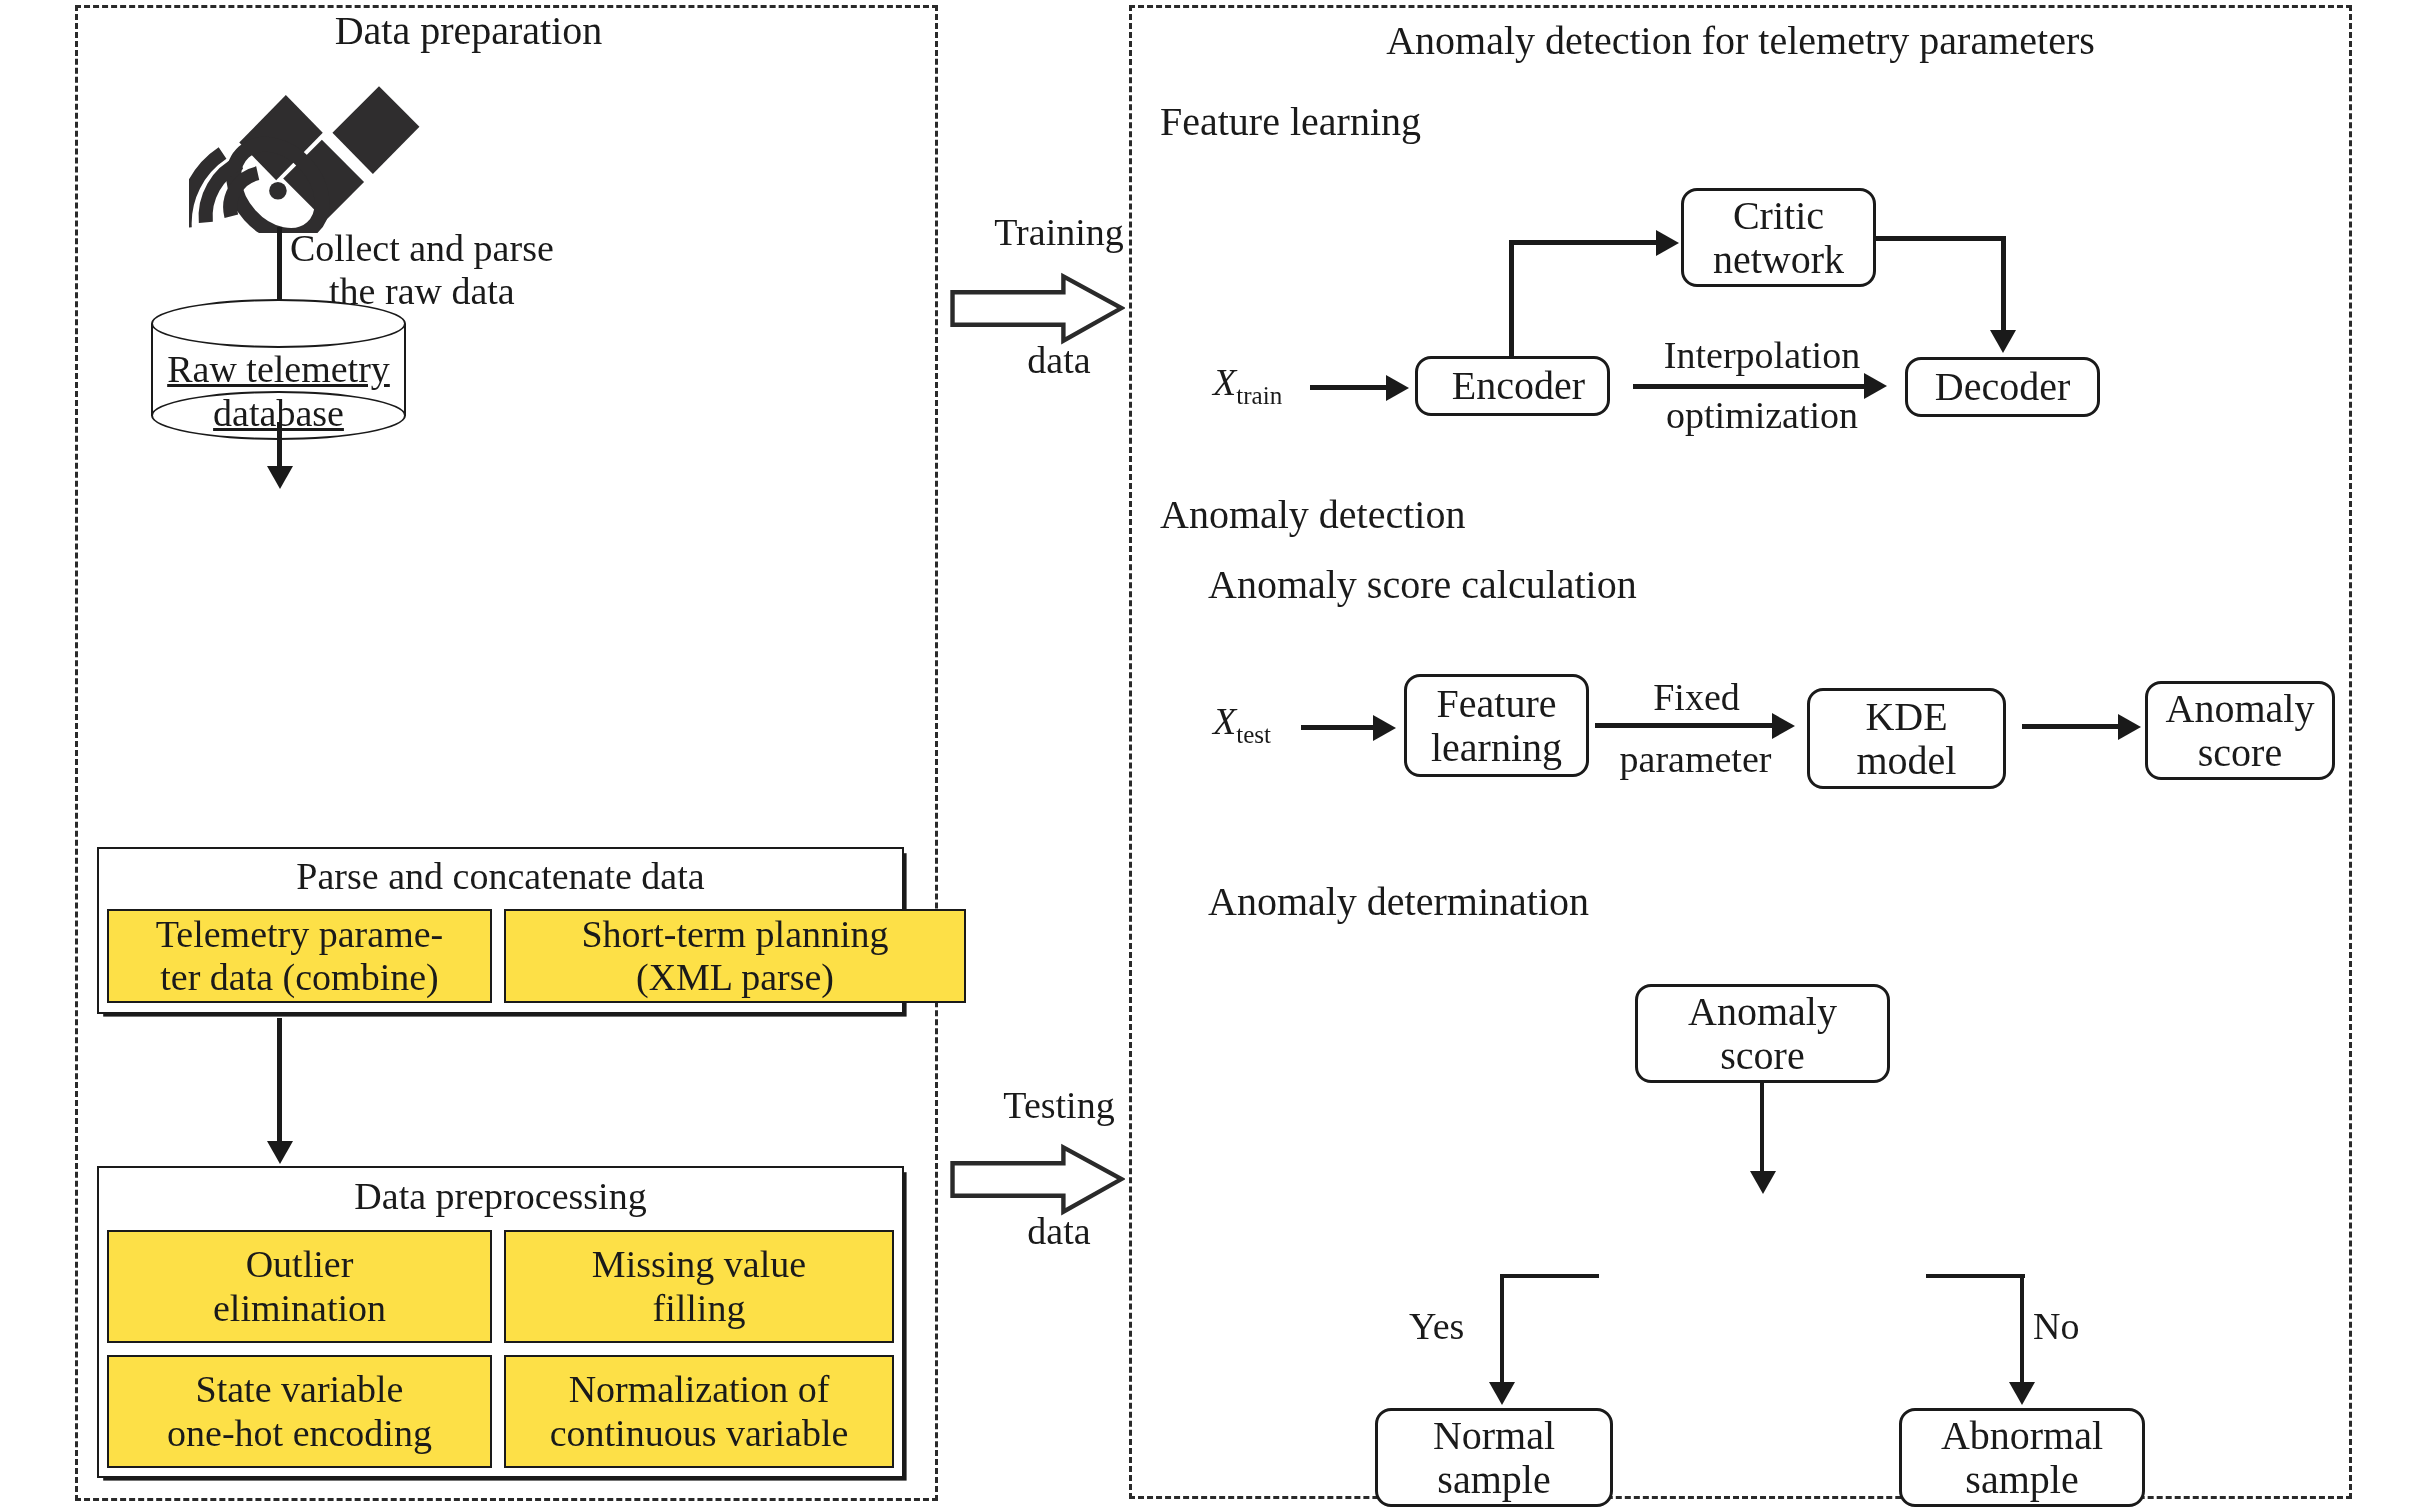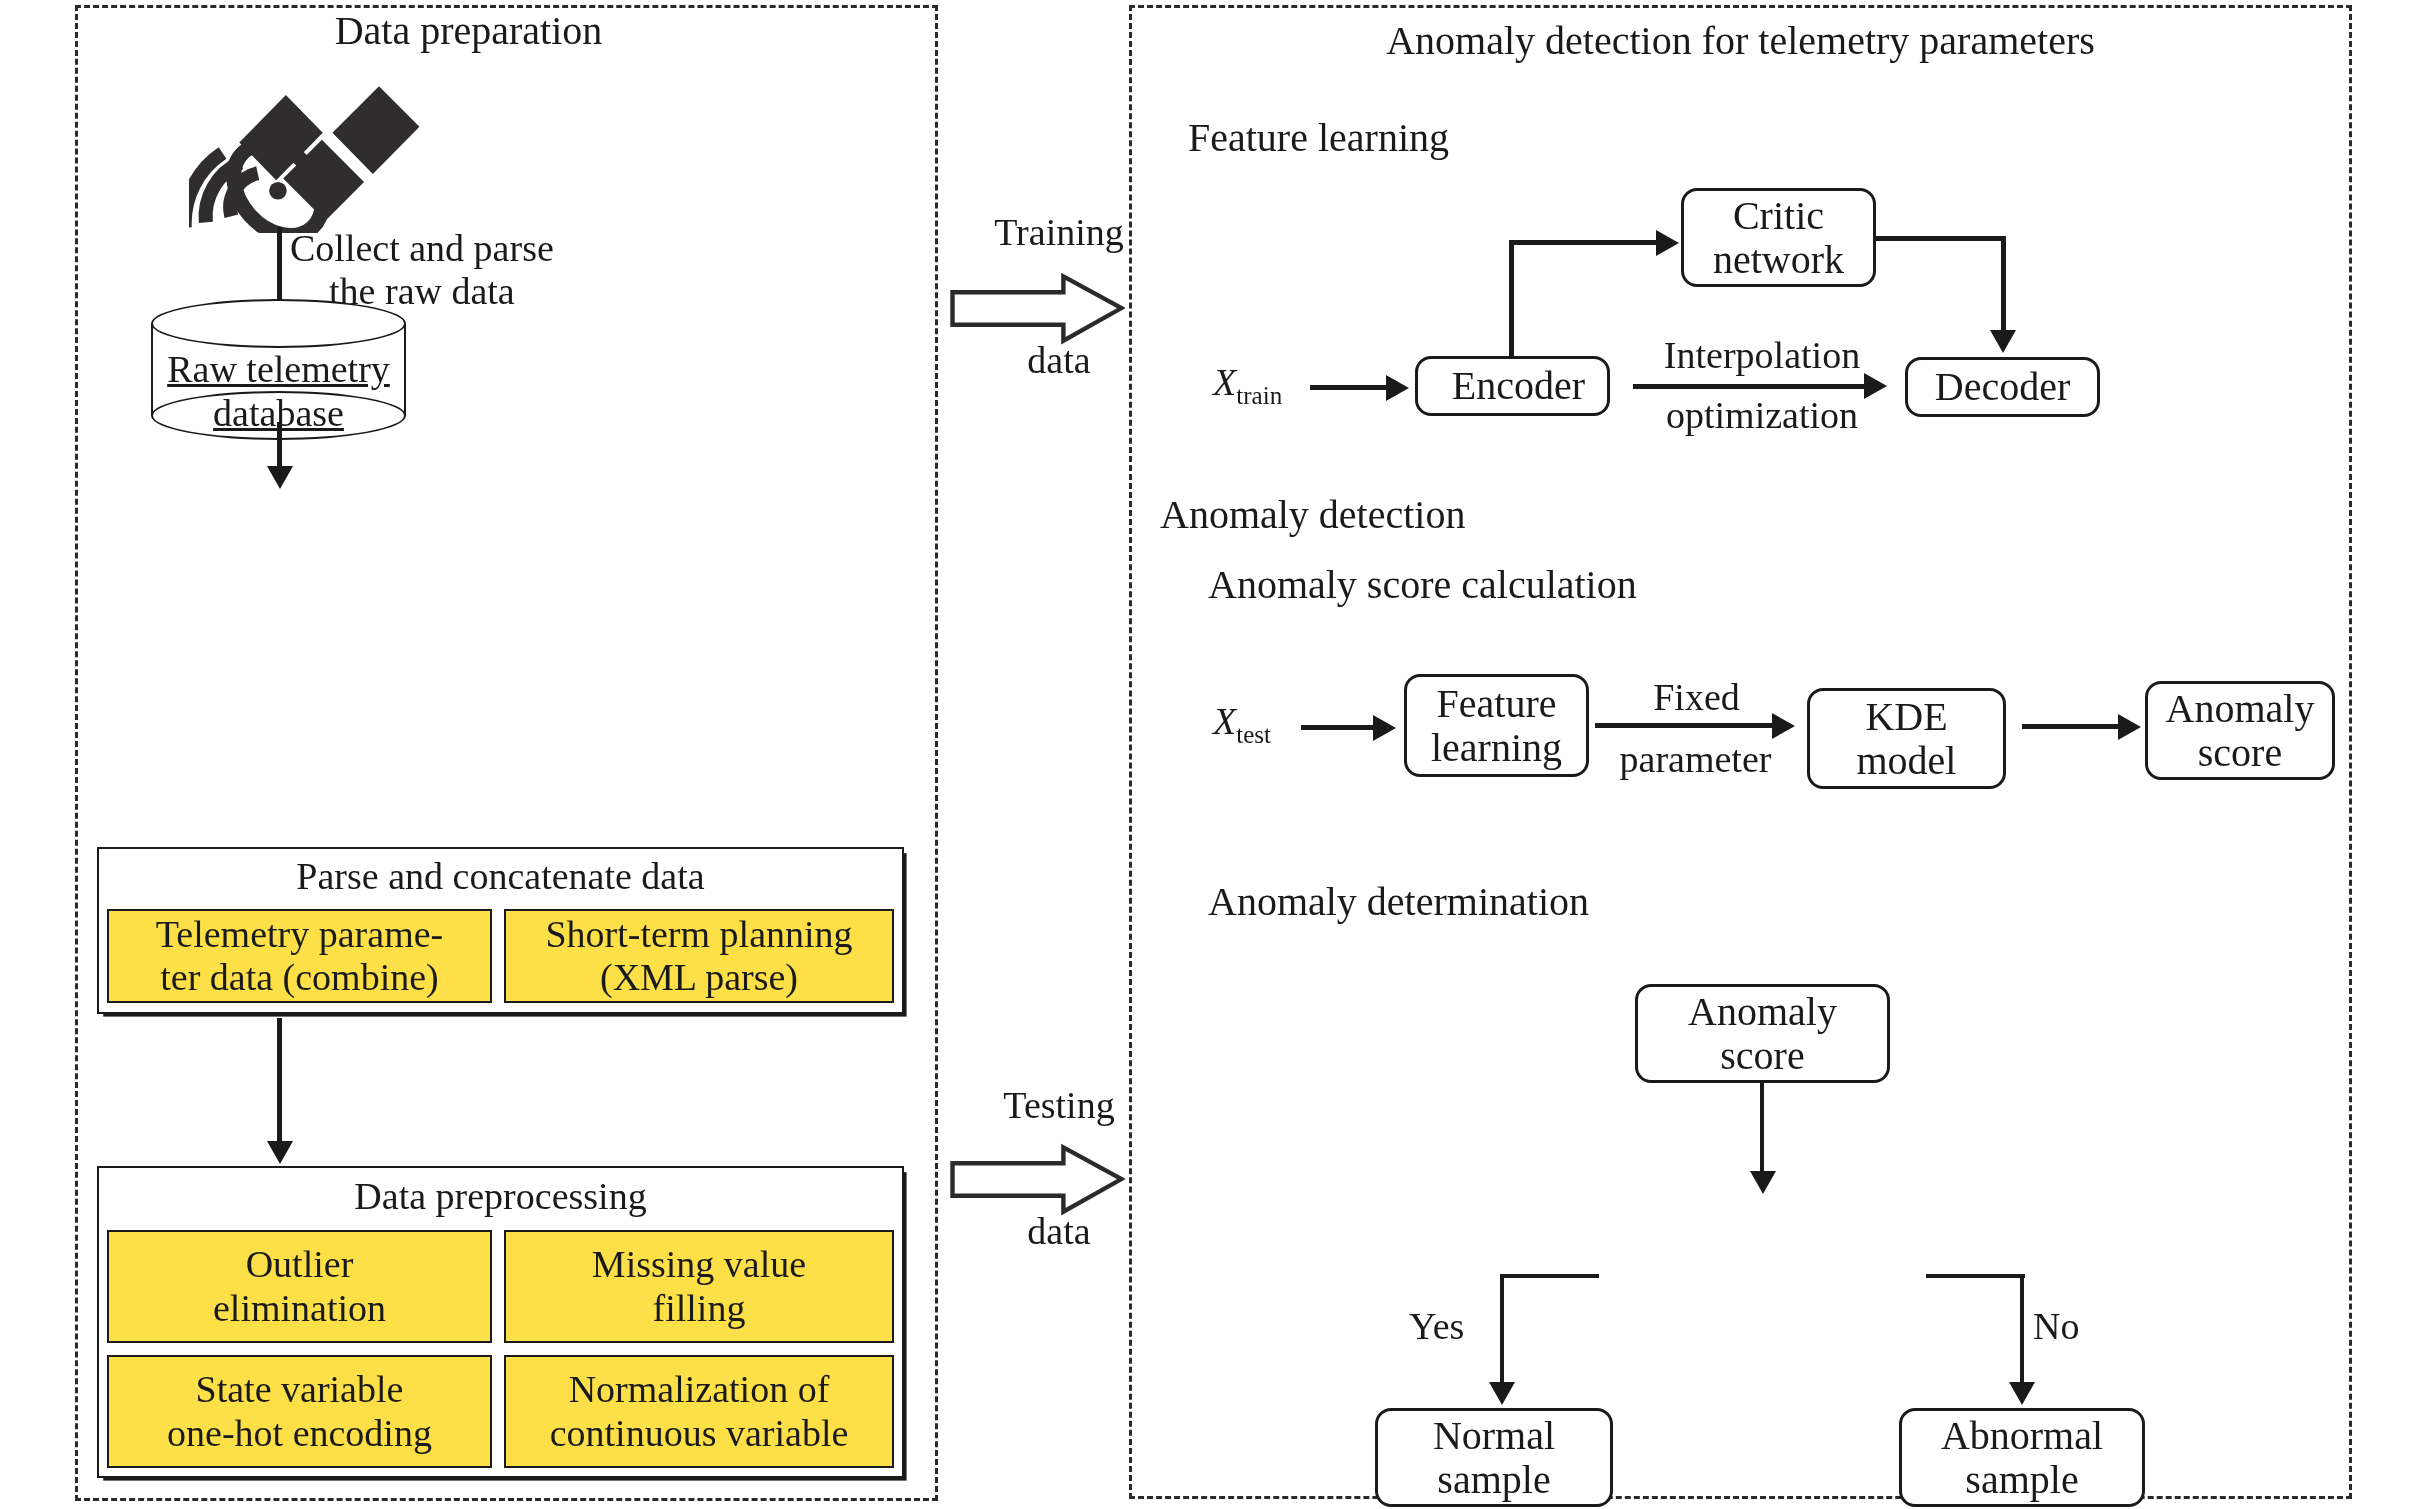--- a/index.html
+++ b/index.html
@@ -201,21 +201,21 @@
               border:2.6px solid #1a1a1a; box-sizing:border-box; background:#fff;
               box-shadow:4.4px 4.4px 0 -1.8px #1a1a1a;"></div>
   <div class="lbl" style="left:97px; top:855px; width:807px;">Parse and concatenate data</div>
 
   <div class="rbox" style="left:107px; top:909px; width:385px; height:94px;">
     <div>
       <span>Telemetry parame-</span><br>
       <span>ter data (combine)</span>
     </div>
   </div>
-  <div class="rbox" style="left:504px; top:909px; width:390px; height:94px;">
+  <div class="rbox" style="left:504px; top:909px; width:462px; height:94px;">
     <div>
       <span>Short-term planning</span><br>
       <span>(XML parse)</span>
     </div>
   </div>
 
   <div class="vline" style="left:277px; top:1018px; height:128px;"></div>
   <div class="arrow-down" style="left:267px; top:1141px;"></div>
 
   <div style="position:absolute; left:97px; top:1166px; width:807px; height:312px;
@@ -269,21 +269,21 @@
     </svg>
   </div>
   <div class="lbl" style="left:949px; top:1210px; width:220px; text-align:center;">
     <span>data</span>
   </div>
 
   <div class="panel" id="panel-right"></div>
 
   <div class="ttl" style="left:1129px; top:19.4px; width:1223px; text-align:center;">Anomaly detection for telemetry parameters</div>
 
-  <div class="hd" style="left:1160px; top:116px;margin-left:28px;">Feature learning</div>
+  <div class="hd" style="left:1160px; top:100px;">Feature learning</div>
 
   <div class="lbl" style="left:1213px; top:361px;">
     <span class="ital">X</span><sub>train</sub>
   </div>
   <div class="hline" style="left:1310px; top:385px; width:81px;"></div>
   <div class="arrow-right" style="left:1386px; top:375px;"></div>
 
   <div class="robox" style="left:1415px; top:356px; width:195px; height:60px;padding-left:12px;">Encoder</div>
 
   <div class="vline" style="left:1509px; top:240px; height:119px;"></div>

